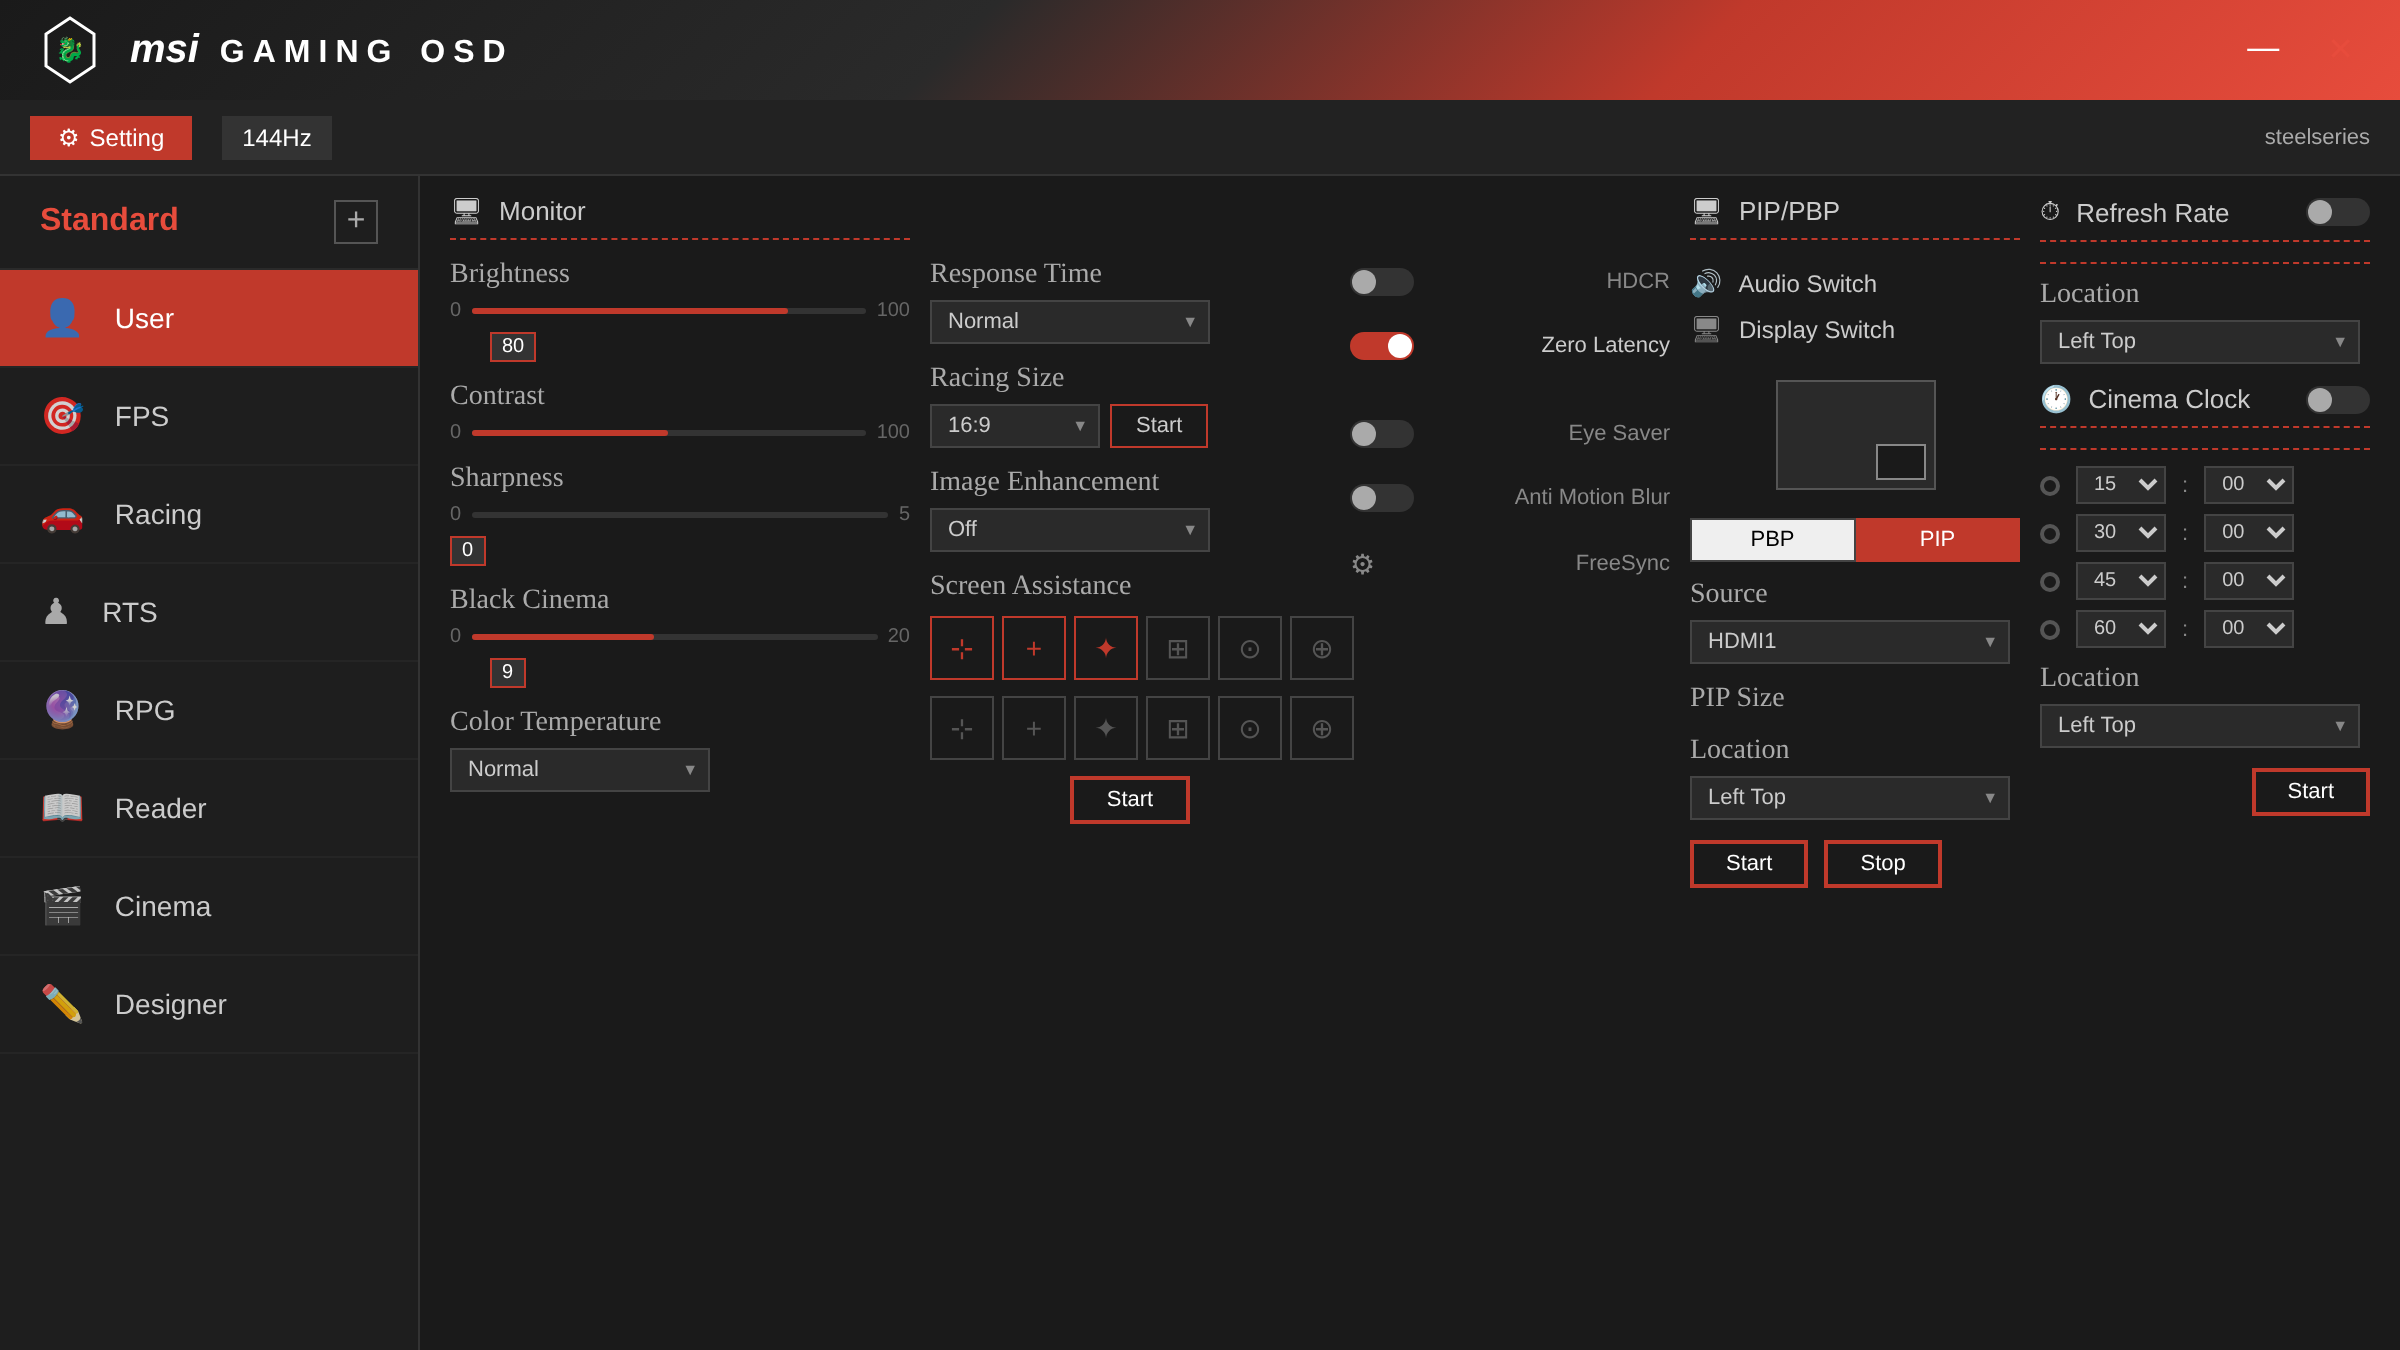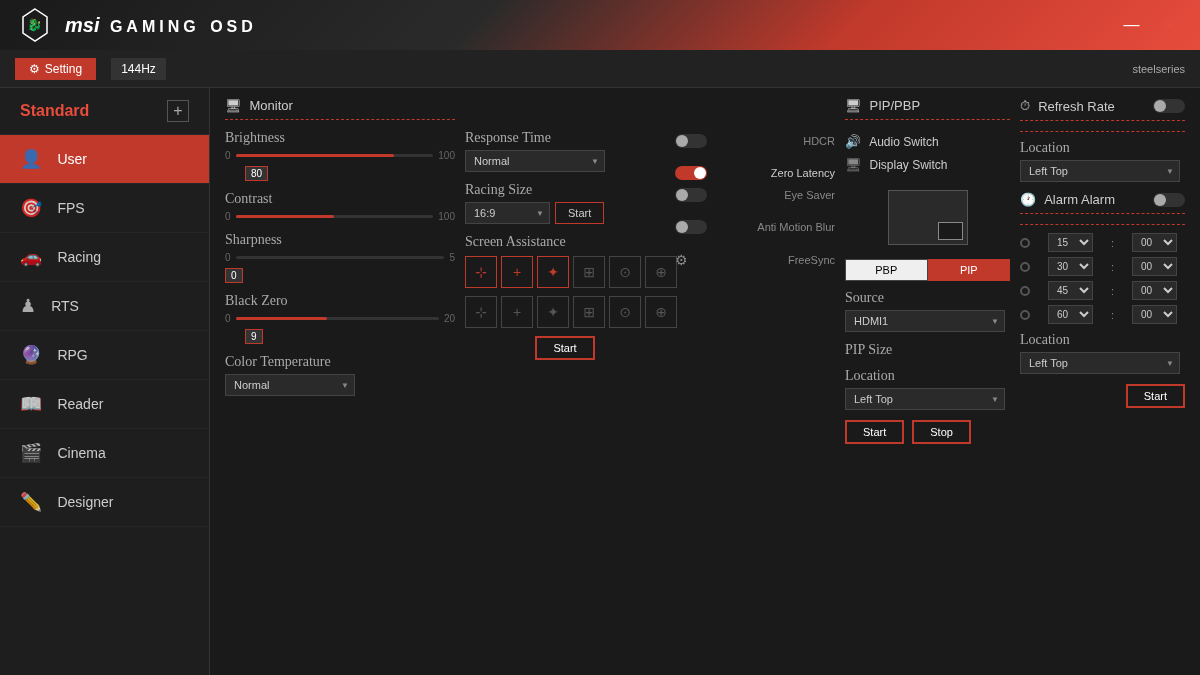--- a/index.html
+++ b/index.html
@@ -356,21 +356,21 @@
     .refresh-panel {
       width: 185px;
       flex-shrink: 0;
     }
     .alarm-rows {
       margin-top: 8px;
     }
     .alarm-row {
       display: flex;
       align-items: center;
-      gap: 18px;
+      gap: 8px;
       margin-bottom: 5px;
       font-size: 11px;
     }
     .alarm-radio {
       width: 10px;
       height: 10px;
       border-radius: 50%;
       border: 2px solid #555;
       background: none;
     }
@@ -528,21 +528,21 @@
             <div class="slider-fill" style="width:0%"></div>
           </div>
           <span>5</span>
         </div>
         <div style="margin-top:2px;">
           <span class="slider-value">0</span>
         </div>
       </div>
 
       <div class="form-group">
-        <div class="form-label">Black Zero</div>
+        <div class="form-label">Black Cinema</div>
         <div class="slider-container">
           <span>0</span>
           <div class="slider-track">
             <div class="slider-fill" style="width:45%"></div>
           </div>
           <span>20</span>
         </div>
         <div style="margin-top:2px; margin-left:20px;">
           <span class="slider-value">9</span>
         </div>
@@ -581,20 +581,31 @@
             <select class="select-box" style="width:85px;">
               <option>16:9</option>
               <option>4:3</option>
               <option>1:1</option>
             </select>
           </div>
           <button class="btn-red">Start</button>
         </div>
       </div>
 
+      <div class="form-group">
+        <div class="form-label">Image Enhancement</div>
+        <div class="select-wrapper">
+          <select class="select-box" style="width:140px;">
+            <option>Off</option>
+            <option>Low</option>
+            <option>Medium</option>
+            <option>High</option>
+          </select>
+        </div>
+      </div>
 
       <div class="form-group" style="margin-top:10px;">
         <div class="form-label">Screen Assistance</div>
         <div class="assist-grid" style="margin-top:6px;">
           <button class="assist-btn">⊹</button>
           <button class="assist-btn">+</button>
           <button class="assist-btn">✦</button>
           <button class="assist-btn inactive">⊞</button>
           <button class="assist-btn inactive">⊙</button>
           <button class="assist-btn inactive">⊕</button>
@@ -616,21 +627,21 @@
     <div class="panel" style="max-width:160px; flex: 0 0 160px;">
       <div class="panel-header" style="visibility:hidden;">spacer</div>
 
       <div class="feature-row" style="margin-bottom:10px;">
         <div class="toggle">
           <div class="toggle-knob"></div>
         </div>
         <span>HDCR</span>
       </div>
 
-      <div class="feature-row active" style="margin-bottom:0;gap:37px;">
+      <div class="feature-row active" style="margin-bottom:22px;gap:37px;">
         <div class="toggle on">
           <div class="toggle-knob"></div>
         </div>
         <span>Zero Latency</span>
       </div>
 
       <div class="feature-row" style="margin-bottom:10px;">
         <div class="toggle">
           <div class="toggle-knob"></div>
         </div>
@@ -728,21 +739,21 @@
             <option>Left Top</option>
             <option>Right Top</option>
             <option>Left Bottom</option>
             <option>Right Bottom</option>
           </select>
         </div>
       </div>
 
       <div class="panel-header" style="margin-top:10px;">
         <span>🕐</span>
-        <span>Alarm Alarm</span>
+        <span>Cinema Clock</span>
         <div class="toggle" style="margin-left:auto;">
           <div class="toggle-knob"></div>
         </div>
       </div>
 
       <div class="divider-dashed"></div>
 
       <div class="alarm-rows">
         <div class="alarm-row">
           <div class="alarm-radio"></div>

